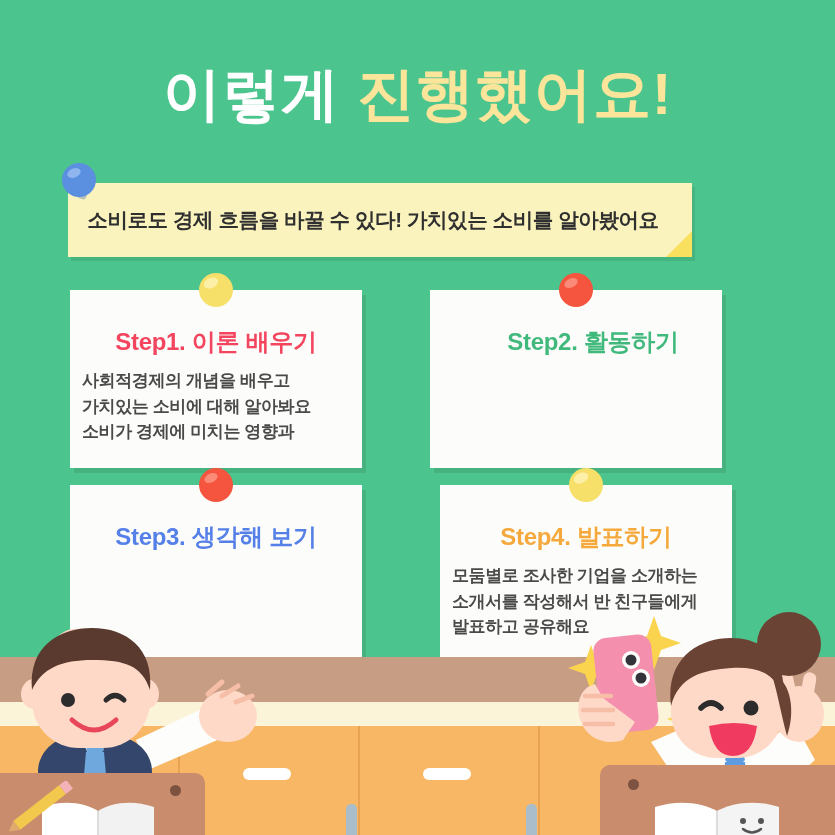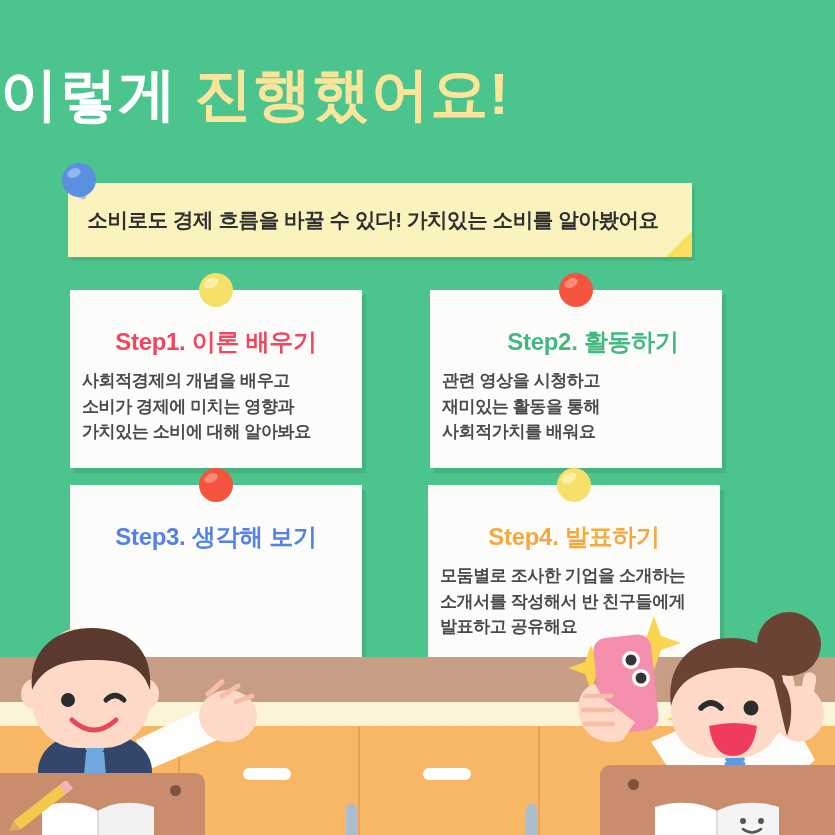--- a/index.html
+++ b/index.html
@@ -12,20 +12,21 @@
     position:relative;
     width:835px; height:835px;
     background:#4cc48d;
     overflow:hidden;
   }
 
   
   #title {
     position:absolute;
     top:62px; left:0; right:0;
+    text-align:center;
     font-size:58px;
     font-weight:bold;
     letter-spacing:1px;
     line-height:1.1;
     white-space:nowrap;
   }
   #title .w { color:#ffffff; }
   #title .y { color:#fbe59a; }
 
   
@@ -65,21 +66,21 @@
   
   .card {
     position:absolute;
     width:292px; height:178px;
     background:#fcfcfa;
     box-shadow:4px 5px 0 rgba(0,0,0,0.09);
   }
   #card1 { left:70px;  top:290px; }
   #card2 { left:430px; top:290px; }
   #card3 { left:70px;  top:485px; }
-  #card4 { left:428px; top:485px; }
+  #card4 { left:440px; top:485px; }
 
   .card-pin {
     position:absolute;
     left:50%; top:-20px;
     transform:translateX(-50%);
     width:40px; height:40px;
   }
   .card-title {
     position:absolute;
     top:36px; left:0; right:0;
@@ -188,36 +189,31 @@
   </div>
 
   <div class="card" id="card1">
     <svg class="card-pin" viewBox="0 0 40 40">
       <circle cx="20" cy="20" r="17" fill="#f7e06a"></circle>
       <ellipse cx="15" cy="13" rx="7.5" ry="5" fill="#fcf0a8" transform="rotate(-25 15 13)"></ellipse>
     </svg>
     <div class="card-title" style="color: rgb(244, 69, 95);">Step1. 이론 배우기</div>
     <div class="card-body">
       <div>사회적경제의 개념을 배우고</div>
+      <div>가치있는 소비에 대해 알아봐요</div>
       <div>소비가 경제에 미치는 영향과</div>
-      <div>가치있는 소비에 대해 알아봐요</div>
     </div>
   </div>
 
   <div class="card" id="card2">
     <svg class="card-pin" viewBox="0 0 40 40">
       <circle cx="20" cy="20" r="17" fill="#f5553e"></circle>
       <ellipse cx="15" cy="13" rx="7" ry="4.5" fill="#fb8b78" transform="rotate(-25 15 13)"></ellipse>
     </svg>
     <div class="card-title" style="color: rgb(65, 185, 124); margin-left: 34px;">Step2. 활동하기</div>
-    <div class="card-body">
-      <div>관련 영상을 시청하고</div>
-      <div>재미있는 활동을 통해</div>
-      <div>사회적가치를 배워요</div>
-    </div>
   </div>
 
   <div class="card" id="card3">
     <svg class="card-pin" viewBox="0 0 40 40">
       <circle cx="20" cy="20" r="17" fill="#f5553e"></circle>
       <ellipse cx="15" cy="13" rx="7" ry="4.5" fill="#fb8b78" transform="rotate(-25 15 13)"></ellipse>
     </svg>
     <div class="card-title" style="color: rgb(85, 128, 232);">Step3. 생각해 보기</div>
   </div>
 

